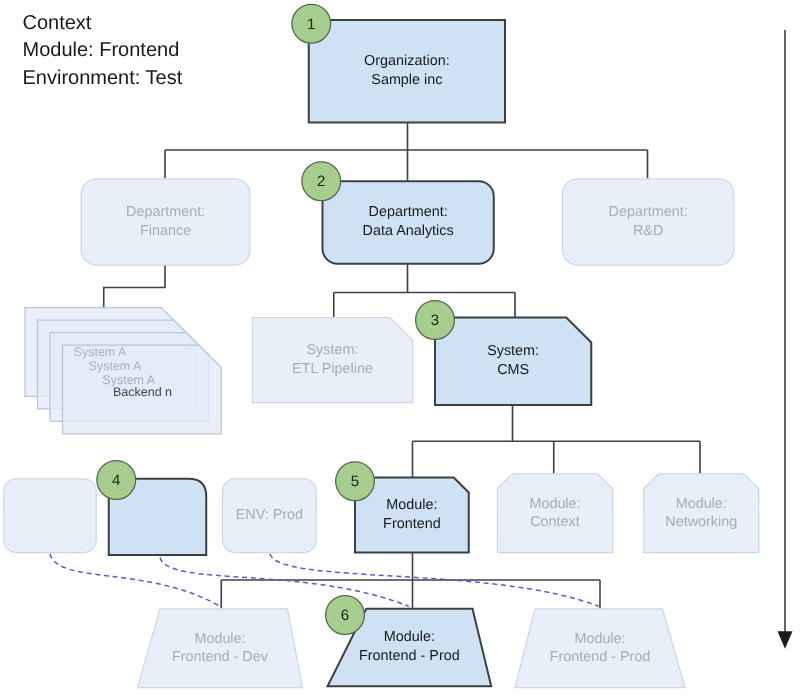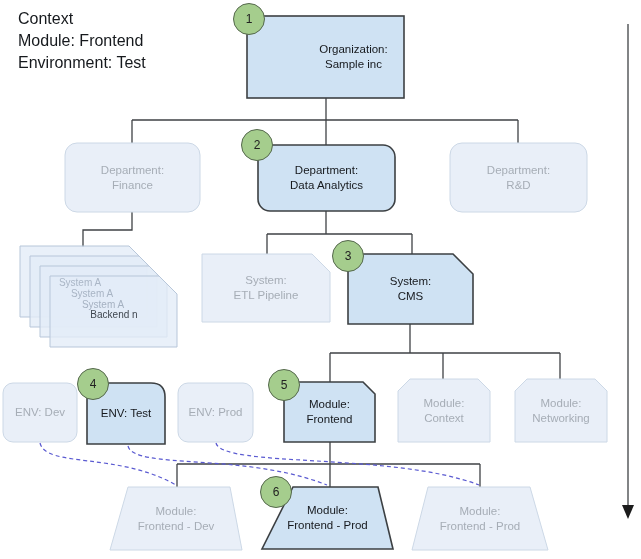--- a/index.html
+++ b/index.html
@@ -77,21 +77,21 @@
     <polygon class="shape-active" points="293,487 378,487 393,549 262,549"></polygon>
     <polygon class="shape-faded" points="428,487 530,487 548,550 412,550"></polygon>
   </svg>
 
   <div id="context">
     <div>Context</div>
     <div>Module: Frontend</div>
     <div>Environment: Test</div>
   </div>
 
-  <div class="nl dark" style="left:247px;top:16px;width:157px;height:82px;padding-left:28px;">
+  <div class="nl dark" style="left:247px;top:16px;width:157px;height:82px;">
     <span>Organization:</span>
     <span>Sample inc</span>
   </div>
 
   <div class="nl faded" style="left:65px;top:143px;width:135px;height:69px;">
     <span>Department:</span>
     <span>Finance</span>
   </div>
   <div class="nl dark" style="left:258px;top:145px;width:137px;height:66px;">
     <span>Department:</span>
@@ -109,26 +109,20 @@
 
   <div class="nl faded" style="left:202px;top:254px;width:128px;height:68px;">
     <span>System:</span>
     <span>ETL Pipeline</span>
   </div>
   <div class="nl dark" style="left:348px;top:254px;width:125px;height:70px;">
     <span>System:</span>
     <span>CMS</span>
   </div>
 
-  <div class="nl faded" style="left:3px;top:383px;width:74px;height:59px;">
-    <span>ENV: Dev</span>
-  </div>
-  <div class="nl dark" style="left:87px;top:383px;width:78px;height:61px;">
-    <span>ENV: Test</span>
-  </div>
   <div class="nl faded" style="left:178px;top:383px;width:75px;height:59px;text-align:right;">
     <span>ENV: Prod</span>
   </div>
 
   <div class="nl dark" style="left:284px;top:382px;width:91px;height:60px;">
     <span>Module:</span>
     <span>Frontend</span>
   </div>
   <div class="nl faded" style="left:398px;top:379px;width:92px;height:63px;">
     <span>Module:</span>

